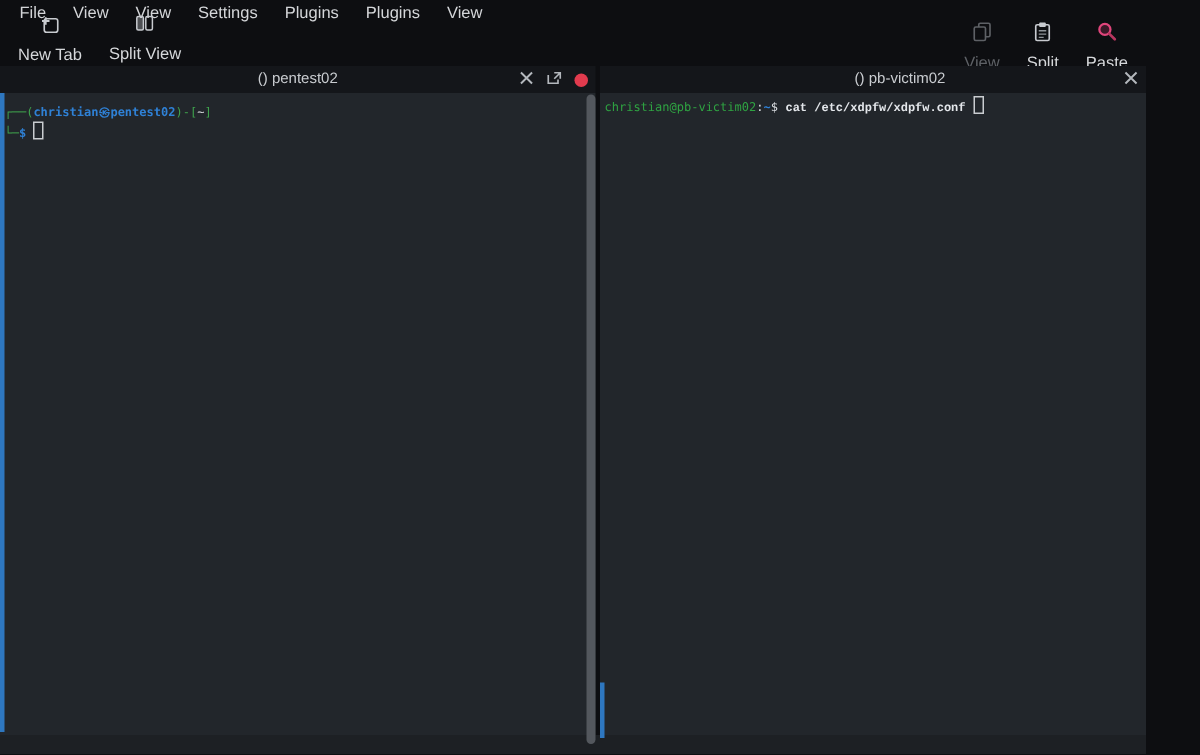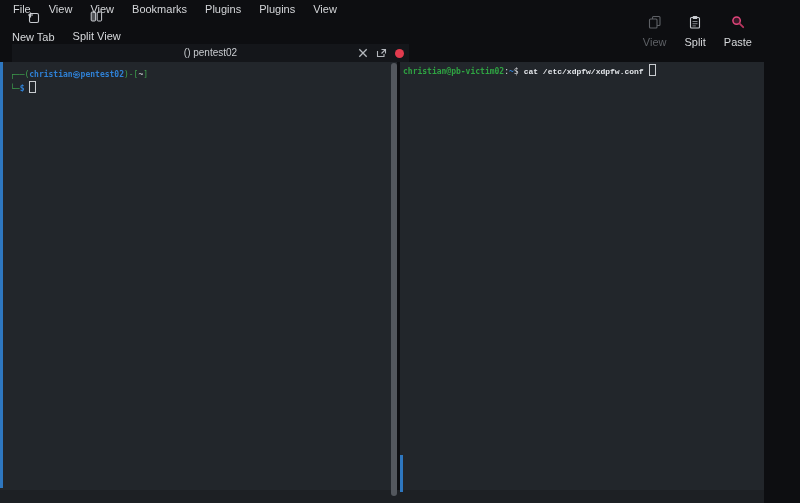--- a/index.html
+++ b/index.html
@@ -16,39 +16,39 @@
   .tb-group{display:flex;align-items:center;gap:10px;}
   .tb-btn{display:flex;align-items:center;gap:5px;background:none;border:none;color:#d6d8db;
           font-size:11px;font-family:"Liberation Sans",sans-serif;padding:3px 4px;cursor:default;flex-direction:column;}
   .tb-btn.disabled{color:#5e6166;}
   .tb-btn.disabled svg *{stroke:#5e6166 !important;}
   .caret{color:#9a9da2;font-size:9px;line-height:6px;}
   .caret.tiny{font-size:8px;align-self:flex-end;margin-left:-3px;margin-bottom:-2px;}
 
   
   .pane-header{position:absolute;top:44px;height:18px;background:#14161a;}
-  .pane-header.left{left:12px;width:397px;}
+  .pane-header.left{left:0;width:397px;}
   .pane-header.right{left:400px;width:400px;}
   .pane-title{position:absolute;left:0;right:0;text-align:center;font-size:10px;color:#c9ccd0;line-height:18px;}
   .header-icons{position:absolute;right:5px;top:0;height:100%;display:flex;align-items:center;gap:8px;z-index:2;}
   .close-dot{width:9px;height:9px;border-radius:50%;background:#e23b4e;position:relative;}
   .close-dot.pressed::after{content:"";position:absolute;left:3px;top:3px;width:3px;height:3px;border-radius:50%;background:#6e1d28;}
 
   
   .term-body{position:absolute;top:62px;height:428px;background:#22262b;}
   .term-body.left{left:0;width:397px;}
   .term-body.right{left:400px;width:400px;}
   .term{margin:0;font-family:"DejaVu Sans Mono",monospace;font-size:8px;line-height:13px;color:#d4d7db;}
-  .term-body.left .term{padding:6px 0 0 10px;}
+  .term-body.left .term{padding:6px 0 0 3px;}
   .term-body.right .term{padding:2px 0 0 3px;}
   .tline{white-space:pre;}
   .g{color:#3fa34d;}                       
   .b{color:#2f81d6;font-weight:bold;}      
   .w{color:#dcdfe3;}
-  .gb{color:#2fa342;font-weight:bold;margin-top:28px;}     
+  .gb{color:#2fa342;font-weight:normal;margin-top:28px;}     
   .pb{color:#2f81d6;font-weight:bold;}     
   .cmd{color:#e4e7eb;font-weight:bold;margin-left:5px;font-family:Liberation Mono, monospace;}
   .cursor{display:inline-block;width:5px;height:10px;border:1px solid #c9ccd0;vertical-align:-2px;margin-left:5px;}
 
   
   .strip{position:absolute;left:0;top:490px;width:800px;height:13px;background:#1d2024;}
   .bar{position:absolute;}
   .bar.blue-left{left:0;top:62px;width:3px;height:426px;background:#2e77c0;}
   .bar.blue-right{left:400px;top:455px;width:3px;height:37px;background:#2e77c0;}
   .bar.gray-left{left:391px;top:63px;width:6px;height:433px;background:#53575d;border-radius:3px;z-index:3;}
@@ -59,21 +59,21 @@
 </style>
 </head>
 <body>
 
 <div class="window">
 
   <div class="menubar">
     <span class="menu-item">File</span>
     <span class="menu-item">View</span>
     <span class="menu-item">View</span>
-    <span class="menu-item">Bookmarks</span>
+    <span class="menu-item">Settings</span>
     <span class="menu-item">Plugins</span>
     <span class="menu-item">Plugins</span>
     <span class="menu-item">View</span>
   </div>
 
   <div class="toolbar">
     <div class="tb-group">
       <button class="tb-btn">
         <span>
           <svg width="13" height="13" viewBox="0 0 13 13" fill="none">
@@ -138,20 +138,37 @@
       <span>
         <svg width="11" height="10" viewBox="0 0 11 10" fill="none">
           <path d="M1.5 3 V8.5 H8 V6" stroke="#b4b8bd" stroke-width="1.1"></path>
           <path d="M5.5 1.5 H9.5 V5.5 M9.5 1.5 L5.5 5.5" stroke="#b4b8bd" stroke-width="1.1"></path>
         </svg>
       </span>
       <span class="close-dot"></span>
     </div>
   </div>
 
+  <div class="pane-header right">
+    <div class="pane-title">() pb-victim02</div>
+    <div class="header-icons">
+      <span>
+        <svg width="10" height="10" viewBox="0 0 10 10" fill="none">
+          <path d="M1.3 1.3 L8.7 8.7 M8.7 1.3 L1.3 8.7" stroke="#b4b8bd" stroke-width="1.3"></path>
+        </svg>
+      </span>
+      <span>
+        <svg width="11" height="10" viewBox="0 0 11 10" fill="none">
+          <path d="M1.5 3 V8.5 H8 V6" stroke="#b4b8bd" stroke-width="1.1"></path>
+          <path d="M5.5 1.5 H9.5 V5.5 M9.5 1.5 L5.5 5.5" stroke="#b4b8bd" stroke-width="1.1"></path>
+        </svg>
+      </span>
+      <span class="close-dot pressed"></span>
+    </div>
+  </div>
 
   <div class="term-body left">
     <pre class="term"><div class="tline"><span class="g">┌──(</span><span class="b">christian㉿pentest02</span><span class="g">)-[</span><span class="w">~</span><span class="g">]</span></div><div class="tline"><span class="g">└─</span><span class="b">$</span><span class="cursor"></span></div></pre>
   </div>
 
   <div class="term-body right">
     <pre class="term"><div class="tline"><span class="gb">christian@pb-victim02</span><span class="w">:</span><span class="pb">~</span><span class="w">$</span><span class="cmd">cat /etc/xdpfw/xdpfw.conf</span><span class="cursor"></span></div></pre>
   </div>
 
   <div class="strip"></div>

